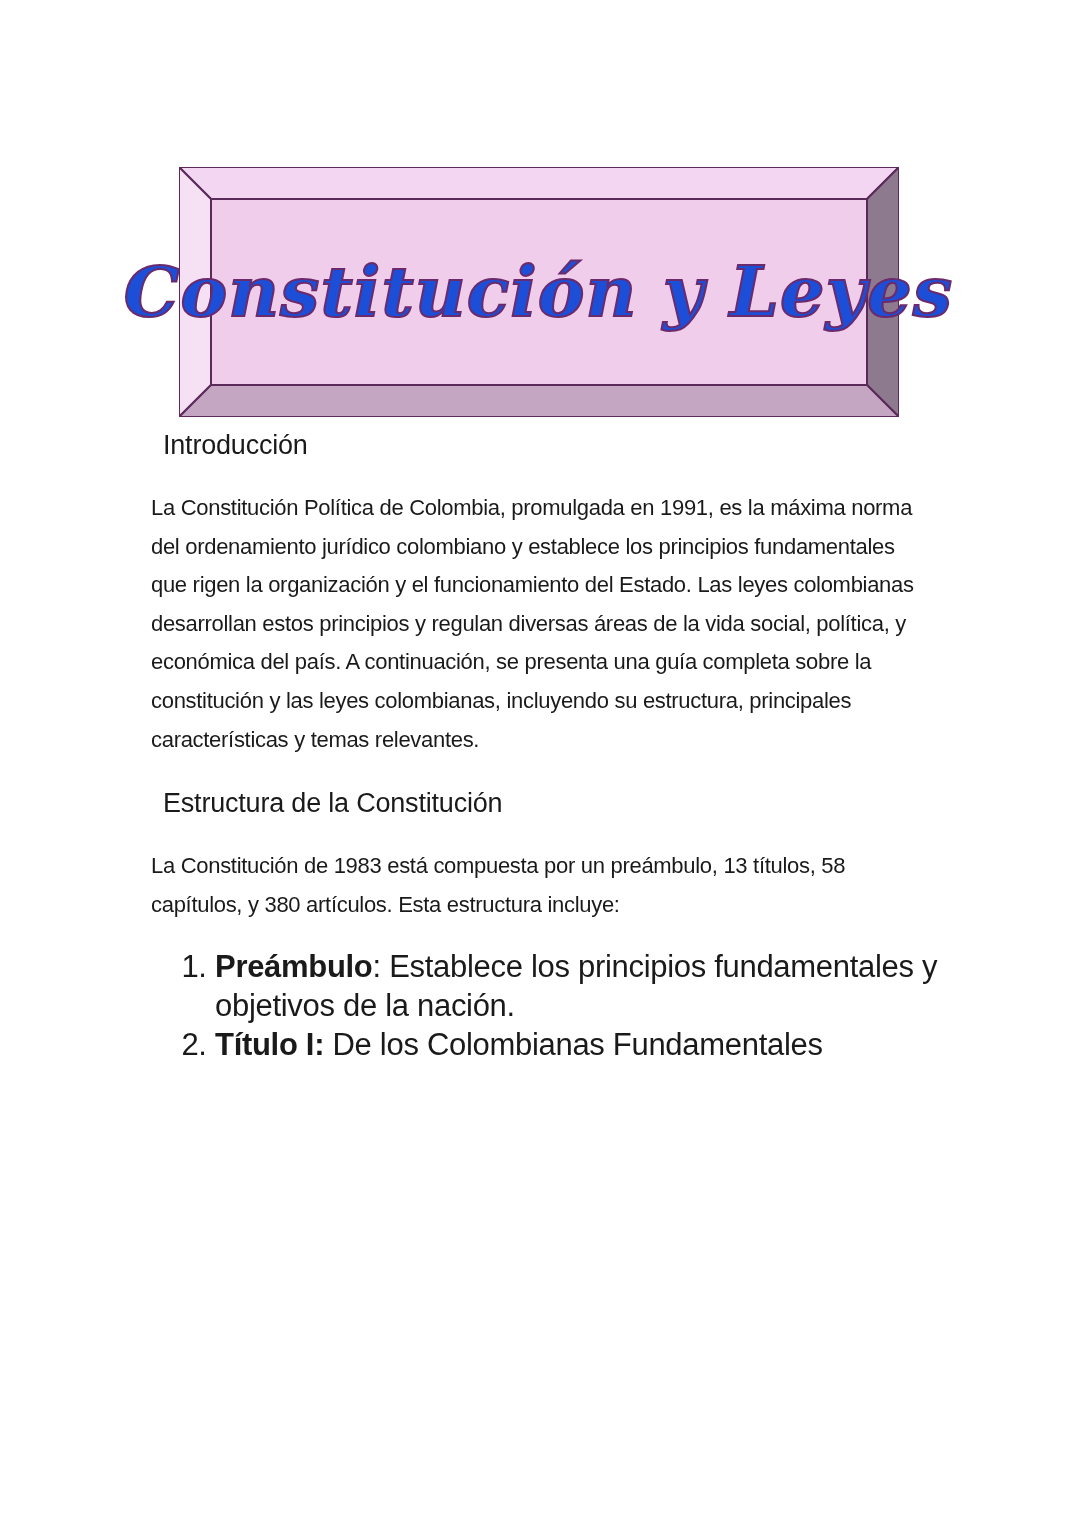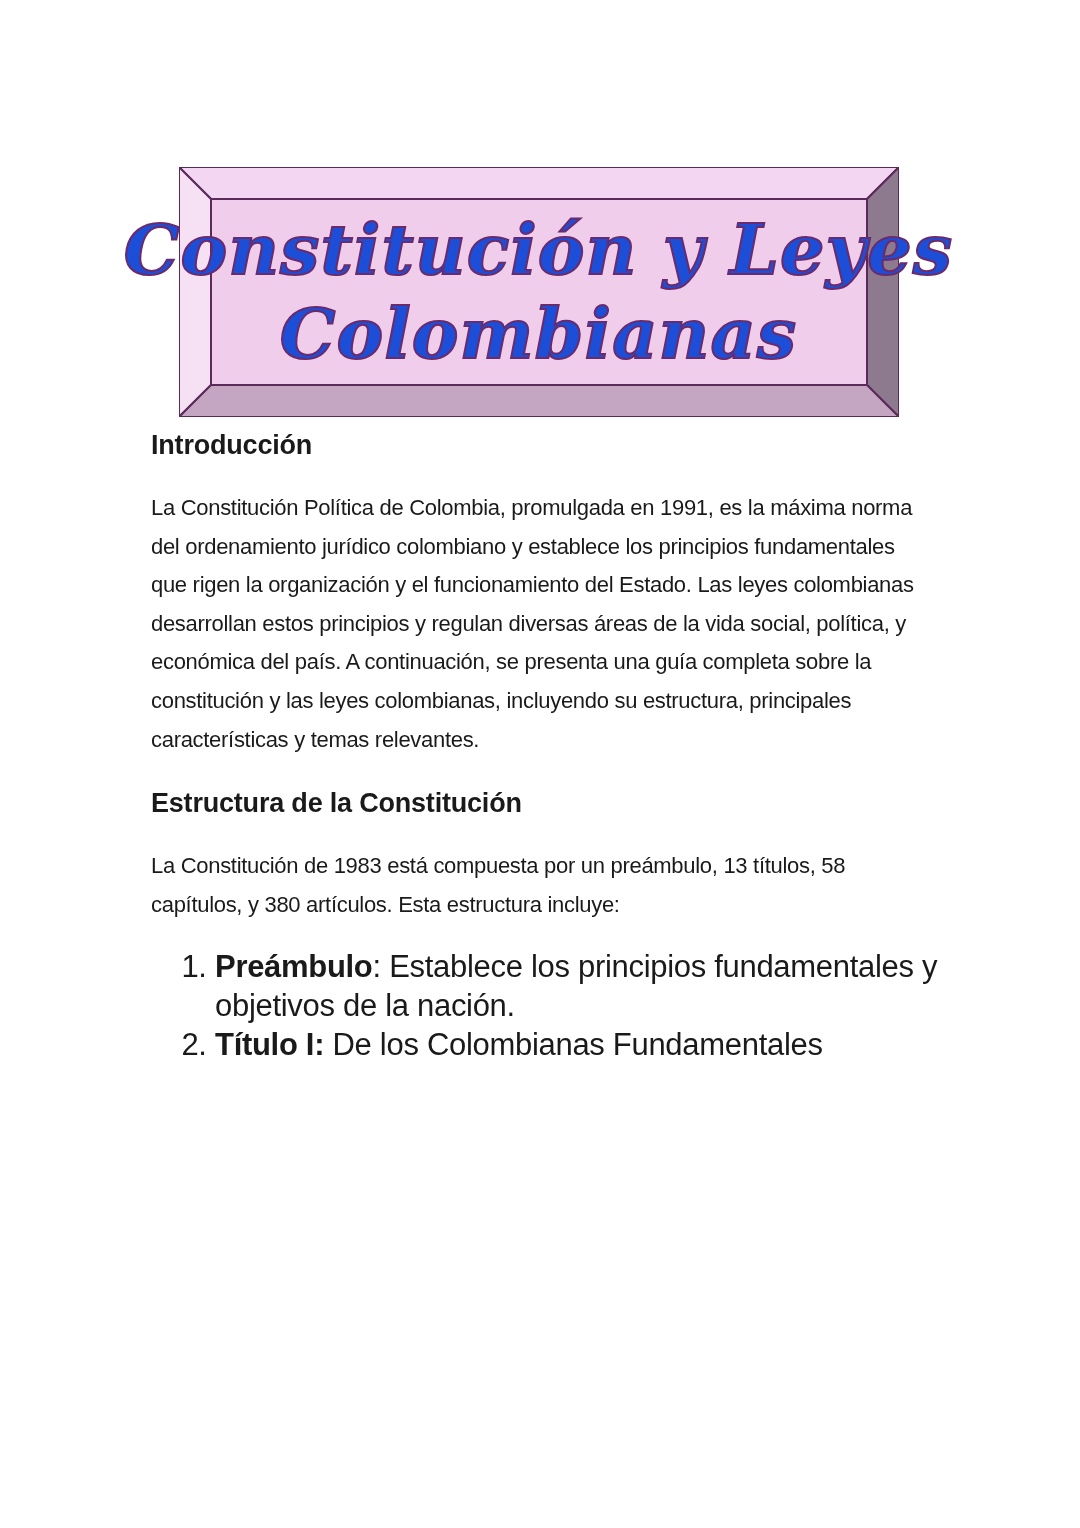--- a/index.html
+++ b/index.html
@@ -2,21 +2,21 @@
 <html><head>
 <meta charset="utf-8">
 <style>
   html,body{margin:0;padding:0;background:#ffffff;}
   body{width:1080px;height:1528px;position:relative;overflow:hidden;font-family:"Liberation Sans","DejaVu Sans",sans-serif;color:#1a1a1a;}
   .banner{position:absolute;left:179px;top:167px;width:720px;height:250px;box-sizing:border-box;}
   .banner svg{position:absolute;left:0;top:0;}
   .banner-text{position:absolute;left:32px;top:32px;width:655px;height:186px;display:flex;flex-direction:column;align-items:center;justify-content:center;}
   .banner-line{font-family:"DejaVu Serif",serif;font-style:italic;font-weight:bold;font-size:70px;line-height:84px;color:#1d4ed8;-webkit-text-stroke:2px #6b2a6b;letter-spacing:1px;white-space:nowrap;}
   .content{position:absolute;left:151px;top:424px;width:800px;}
-  h2{font-size:27px;font-weight:bold;margin:0;line-height:38px;letter-spacing:-0.2px;}
+  h2{font-size:27px;font-weight:normal;margin:12px;line-height:38px;letter-spacing:-0.2px;}
   p{font-size:22px;line-height:38.6px;margin:0;letter-spacing:-0.3px;}
   .intro-h{margin-top:2px;}
   .intro-p{margin-top:25px;}
   .const-h{margin-top:25px;}
   .struct-h{margin-top:25px;}
   .struct-p{margin-top:25px;}
   ol{margin:24px 0 0 0;padding:0 0 0 64px;font-size:31px;line-height:38.6px;letter-spacing:-0.3px;}
   ol li{padding-left:0;}
   ol li b{font-weight:bold;}
 </style>
@@ -26,21 +26,20 @@
 <div class="banner">
   <svg width="720" height="250" viewBox="0 0 720 250">
     <polygon points="0,0 720,0 688,32 32,32" fill="#f3d6f1" stroke="#5a2a5a" stroke-width="2"></polygon>
     <polygon points="0,0 32,32 32,218 0,250" fill="#f6e0f4" stroke="#5a2a5a" stroke-width="2"></polygon>
     <polygon points="720,0 720,250 688,218 688,32" fill="#8e7a8e" stroke="#5a2a5a" stroke-width="2"></polygon>
     <polygon points="0,250 32,218 688,218 720,250" fill="#c4a6c2" stroke="#5a2a5a" stroke-width="2"></polygon>
     <rect x="32" y="32" width="656" height="186" fill="#efcdeb" stroke="#5a2a5a" stroke-width="2"></rect>
   </svg>
   <div class="banner-text">
     <div class="banner-line">Constitución y Leyes</div>
-    <div class="banner-line">Colombianas</div>
   </div>
 </div>
 
 <div class="content">
   <h2 class="intro-h">Introducción</h2>
   <p class="intro-p" style="width:780px;">La Constitución Política de Colombia, promulgada en 1991, es la máxima norma del ordenamiento jurídico colombiano y establece los principios fundamentales que rigen la organización y el funcionamiento del Estado. Las leyes colombianas desarrollan estos principios y regulan diversas áreas de la vida social, política, y económica del país. A continuación, se presenta una guía completa sobre la constitución y las leyes colombianas, incluyendo su estructura, principales características y temas relevantes.</p>
   <h2 class="struct-h">Estructura de la Constitución</h2>
   <p class="struct-p" style="width:780px;">La Constitución de 1983 está compuesta por un preámbulo, 13 títulos, 58 capítulos, y 380 artículos. Esta estructura incluye:</p>
   <ol>
     <li><b>Preámbulo</b><span>:</span><span> Establece los principios fundamentales y objetivos de la nación.</span></li>

